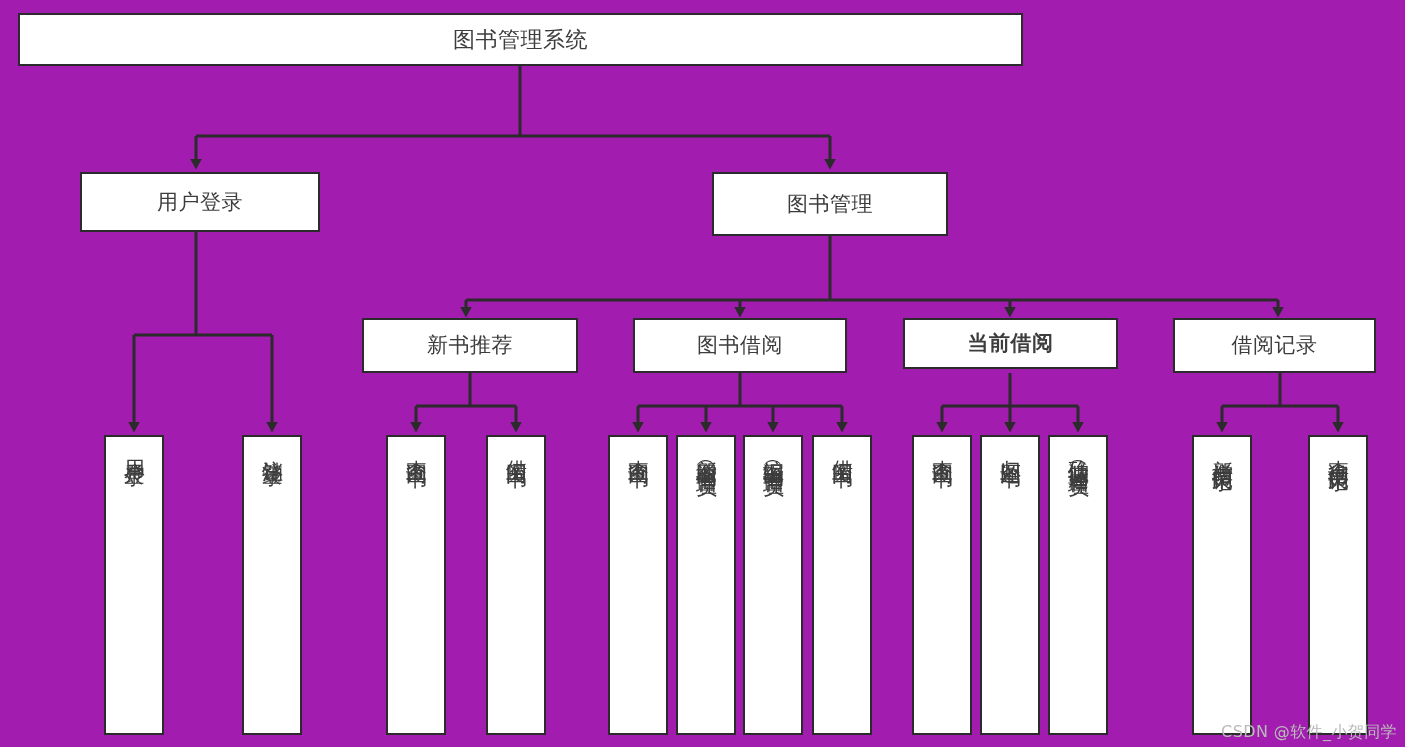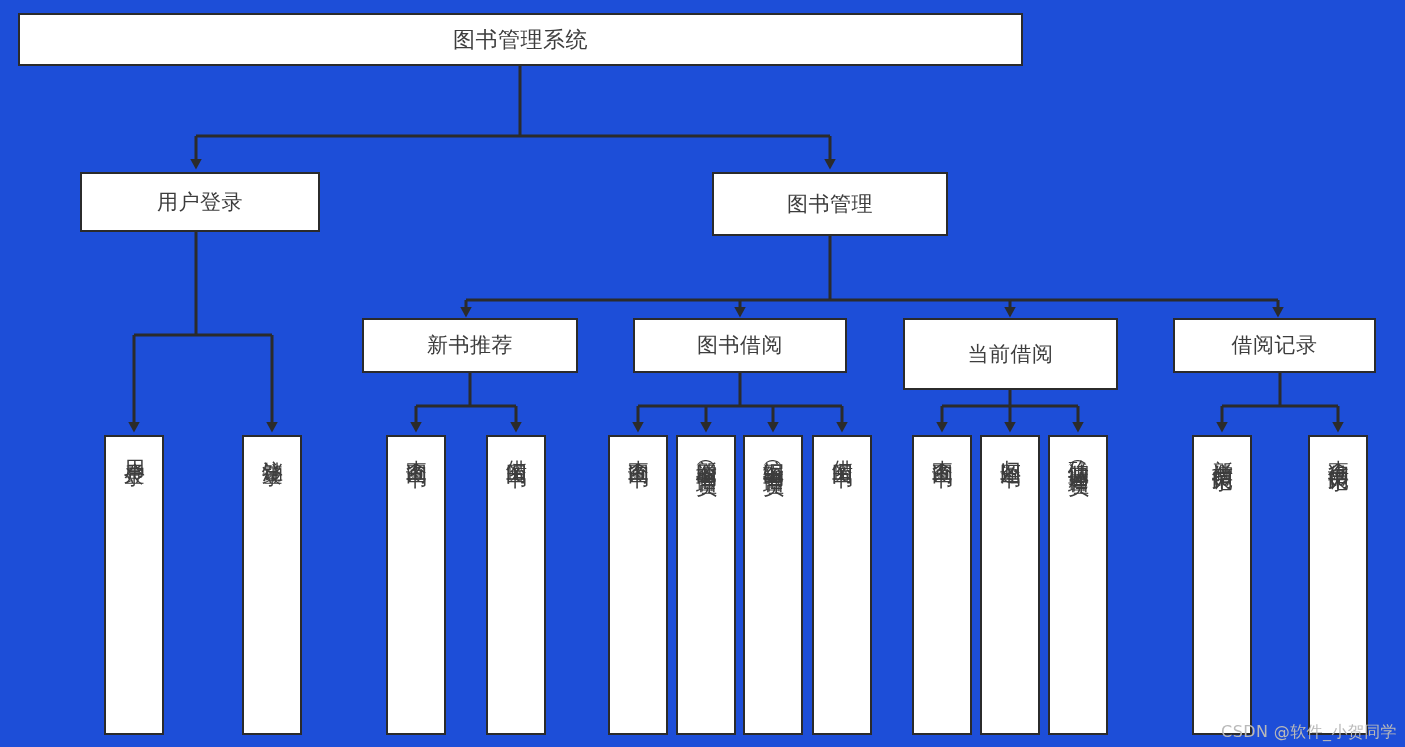--- a/index.html
+++ b/index.html
@@ -8,21 +8,21 @@
     padding: 0;
     background: #ffffff;
   }
   body {
     font-family: "DejaVu Sans", "Liberation Sans", sans-serif;
   }
   #diagram-root {
     position: relative;
     width: 1405px;
     height: 747px;
-    background: #1d4ed8;
+    background: #a21caf;
     overflow: hidden;
   }
   #edge-layer {
     position: absolute;
     left: 0;
     top: 0;
     width: 1405px;
     height: 747px;
     pointer-events: none;
   }
@@ -142,21 +142,21 @@
   <div class="node horiz" style="left:712px; top:172px; width:236px; height:64px;">
     <span class="label">图书管理</span>
   </div>
 
   <div class="node horiz" style="left:633px; top:318px; width:214px; height:55px;">
     <span class="label">图书借阅</span>
   </div>
   <div class="node horiz" style="left:362px; top:318px; width:216px; height:55px;">
     <span class="label">新书推荐</span>
   </div>
-  <div class="node horiz" style="left:903px; top:318px; width:215px; height:72px;">
+  <div class="node horiz" style="left:903px; top:318px; width:215px; height:51px;font-weight:bold;">
     <span class="label">当前借阅</span>
   </div>
   <div class="node horiz" style="left:1173px; top:318px; width:203px; height:55px;">
     <span class="label">借阅记录</span>
   </div>
 
   <div class="node vert" style="left:104px; top:435px; width:60px; height:300px;">
     <span class="label">用户登录</span>
   </div>
   <div class="node vert" style="left:242px; top:435px; width:60px; height:300px;">

